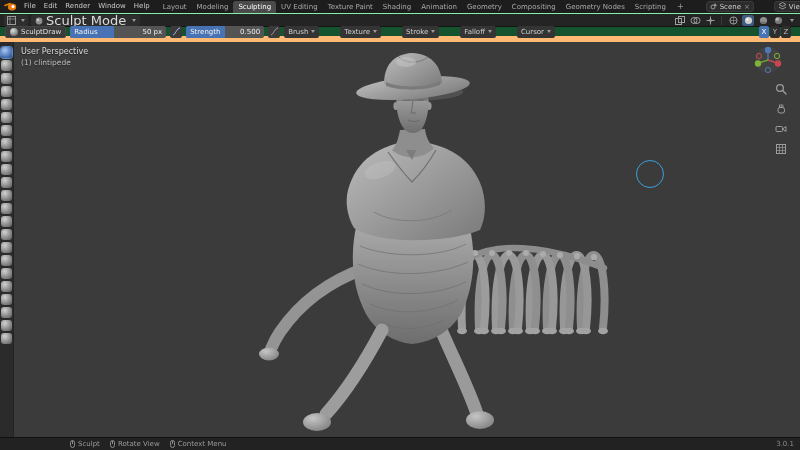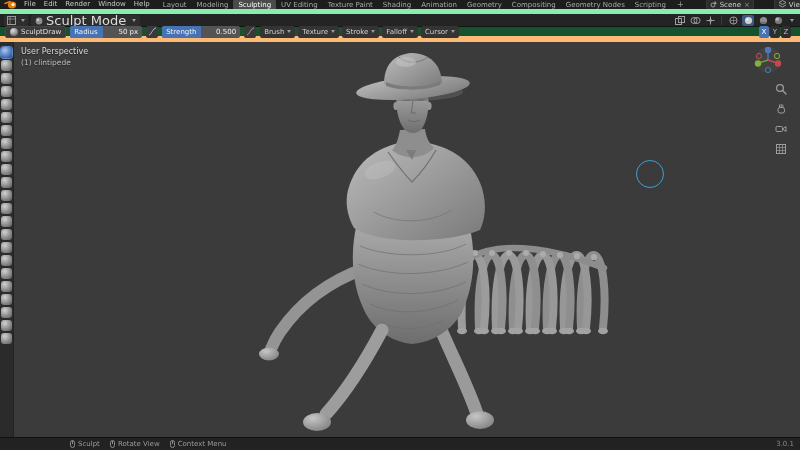--- a/index.html
+++ b/index.html
@@ -5,21 +5,21 @@
   *{margin:0;padding:0;box-sizing:border-box}
   html,body{background:#111}
   #app{position:relative;width:800px;height:450px;overflow:hidden;background:#1d1d1d;
        font-family:"DejaVu Sans",sans-serif;color:#c5c5c5;user-select:none}
   .bar{display:flex;align-items:center;white-space:nowrap}
   .spacer{flex:1}
   .caret{width:0;height:0;border-left:2.5px solid transparent;border-right:2.5px solid transparent;
          border-top:3px solid #9a9a9a;display:inline-block;margin-left:3px}
 
   
-  .topbar{height:14px;background:#1d1d1d;border-bottom:5px solid #86efac;padding:0 4px;font-size:7px;overflow:hidden}
+  .topbar{height:14px;background:#1d1d1d;border-bottom:1px solid #86efac;padding:0 4px;font-size:7px;overflow:hidden}
   .logo{display:flex;align-items:center;margin-right:3px}
   .menu-item{padding:0 4px;line-height:13px;color:#c9c9c9;border-radius:2px;cursor:default}
   .workspaces{display:flex;margin-left:4px;height:14px;align-items:flex-end}
   .ws-tab{padding:1px 5px 2px 5px;color:#a9a9a9;border-radius:3px 3px 0 0;line-height:10px}
   .ws-tab.active{background:#4b4b4b;color:#fff}
   .plus-btn{margin-left:4px;color:#9a9a9a;font-size:8px;line-height:13px;padding:0 2px}
   .chip{display:flex;align-items:center;gap:2px;background:#2c2c2c;border:1px solid #3a3a3a;border-radius:3px;
         height:11px;padding:0 3px;margin-left:20px;color:#cfcfcf}
   .chip-x{color:#8f8f8f;font-size:7px;margin-left:1px}
 
@@ -36,24 +36,24 @@
 
   
   .toolsetbar{height:15px;background:#14532d;border-bottom:6px solid #fdba74;padding:0 5px;font-size:7px;gap:4px}
   .tool-chip{display:flex;align-items:center;gap:3px;height:12px;background:#3a3a3a;border:1px solid #454545;
              border-radius:2px;padding:0 4px;color:#e0e0e0}
   .brush-thumb{width:8px;height:8px;border-radius:50%;background:radial-gradient(circle at 35% 30%,#e0e0e0,#888 60%,#555)}
   .slider{position:relative;height:12px;border-radius:2px;background:#545454;overflow:hidden;display:flex;
           align-items:center;justify-content:space-between;padding:0 4px;color:#f0f0f0}
   .slider .fill{position:absolute;left:0;top:0;bottom:0;background:#4772b3}
   .slider span{position:relative;z-index:1}
-  .slider.radius{width:72px}
+  .slider.radius{width:96px}
   .slider.strength{width:78px}
   .mini-icon{width:12px;height:12px;background:#3a3a3a;border-radius:2px;display:flex;align-items:center;justify-content:center}
-  .dropdowns{display:flex;gap:3px;align-items:flex-start}
+  .dropdowns{display:flex;gap:21px;align-items:flex-start}
   .dd{display:flex;align-items:center;height:12px;background:#343434;border-radius:2px;padding:0 4px;color:#cfcfcf}
   .sym{display:flex;gap:1px;margin-right:4px}
   .sym-btn{width:10px;height:12px;background:#2e2e2e;border-radius:2px;display:flex;align-items:center;
            justify-content:center;color:#bbb}
   .sym-btn.active{background:#4772b3;color:#fff}
 
   
   .main{display:flex;height:395px}
   .tools-col{width:14px;background:#2b2b2b;border-right:1px solid #232323;padding-top:3px}
   .tool-btn{width:11px;height:11px;margin:2px auto 0;border-radius:3px;

